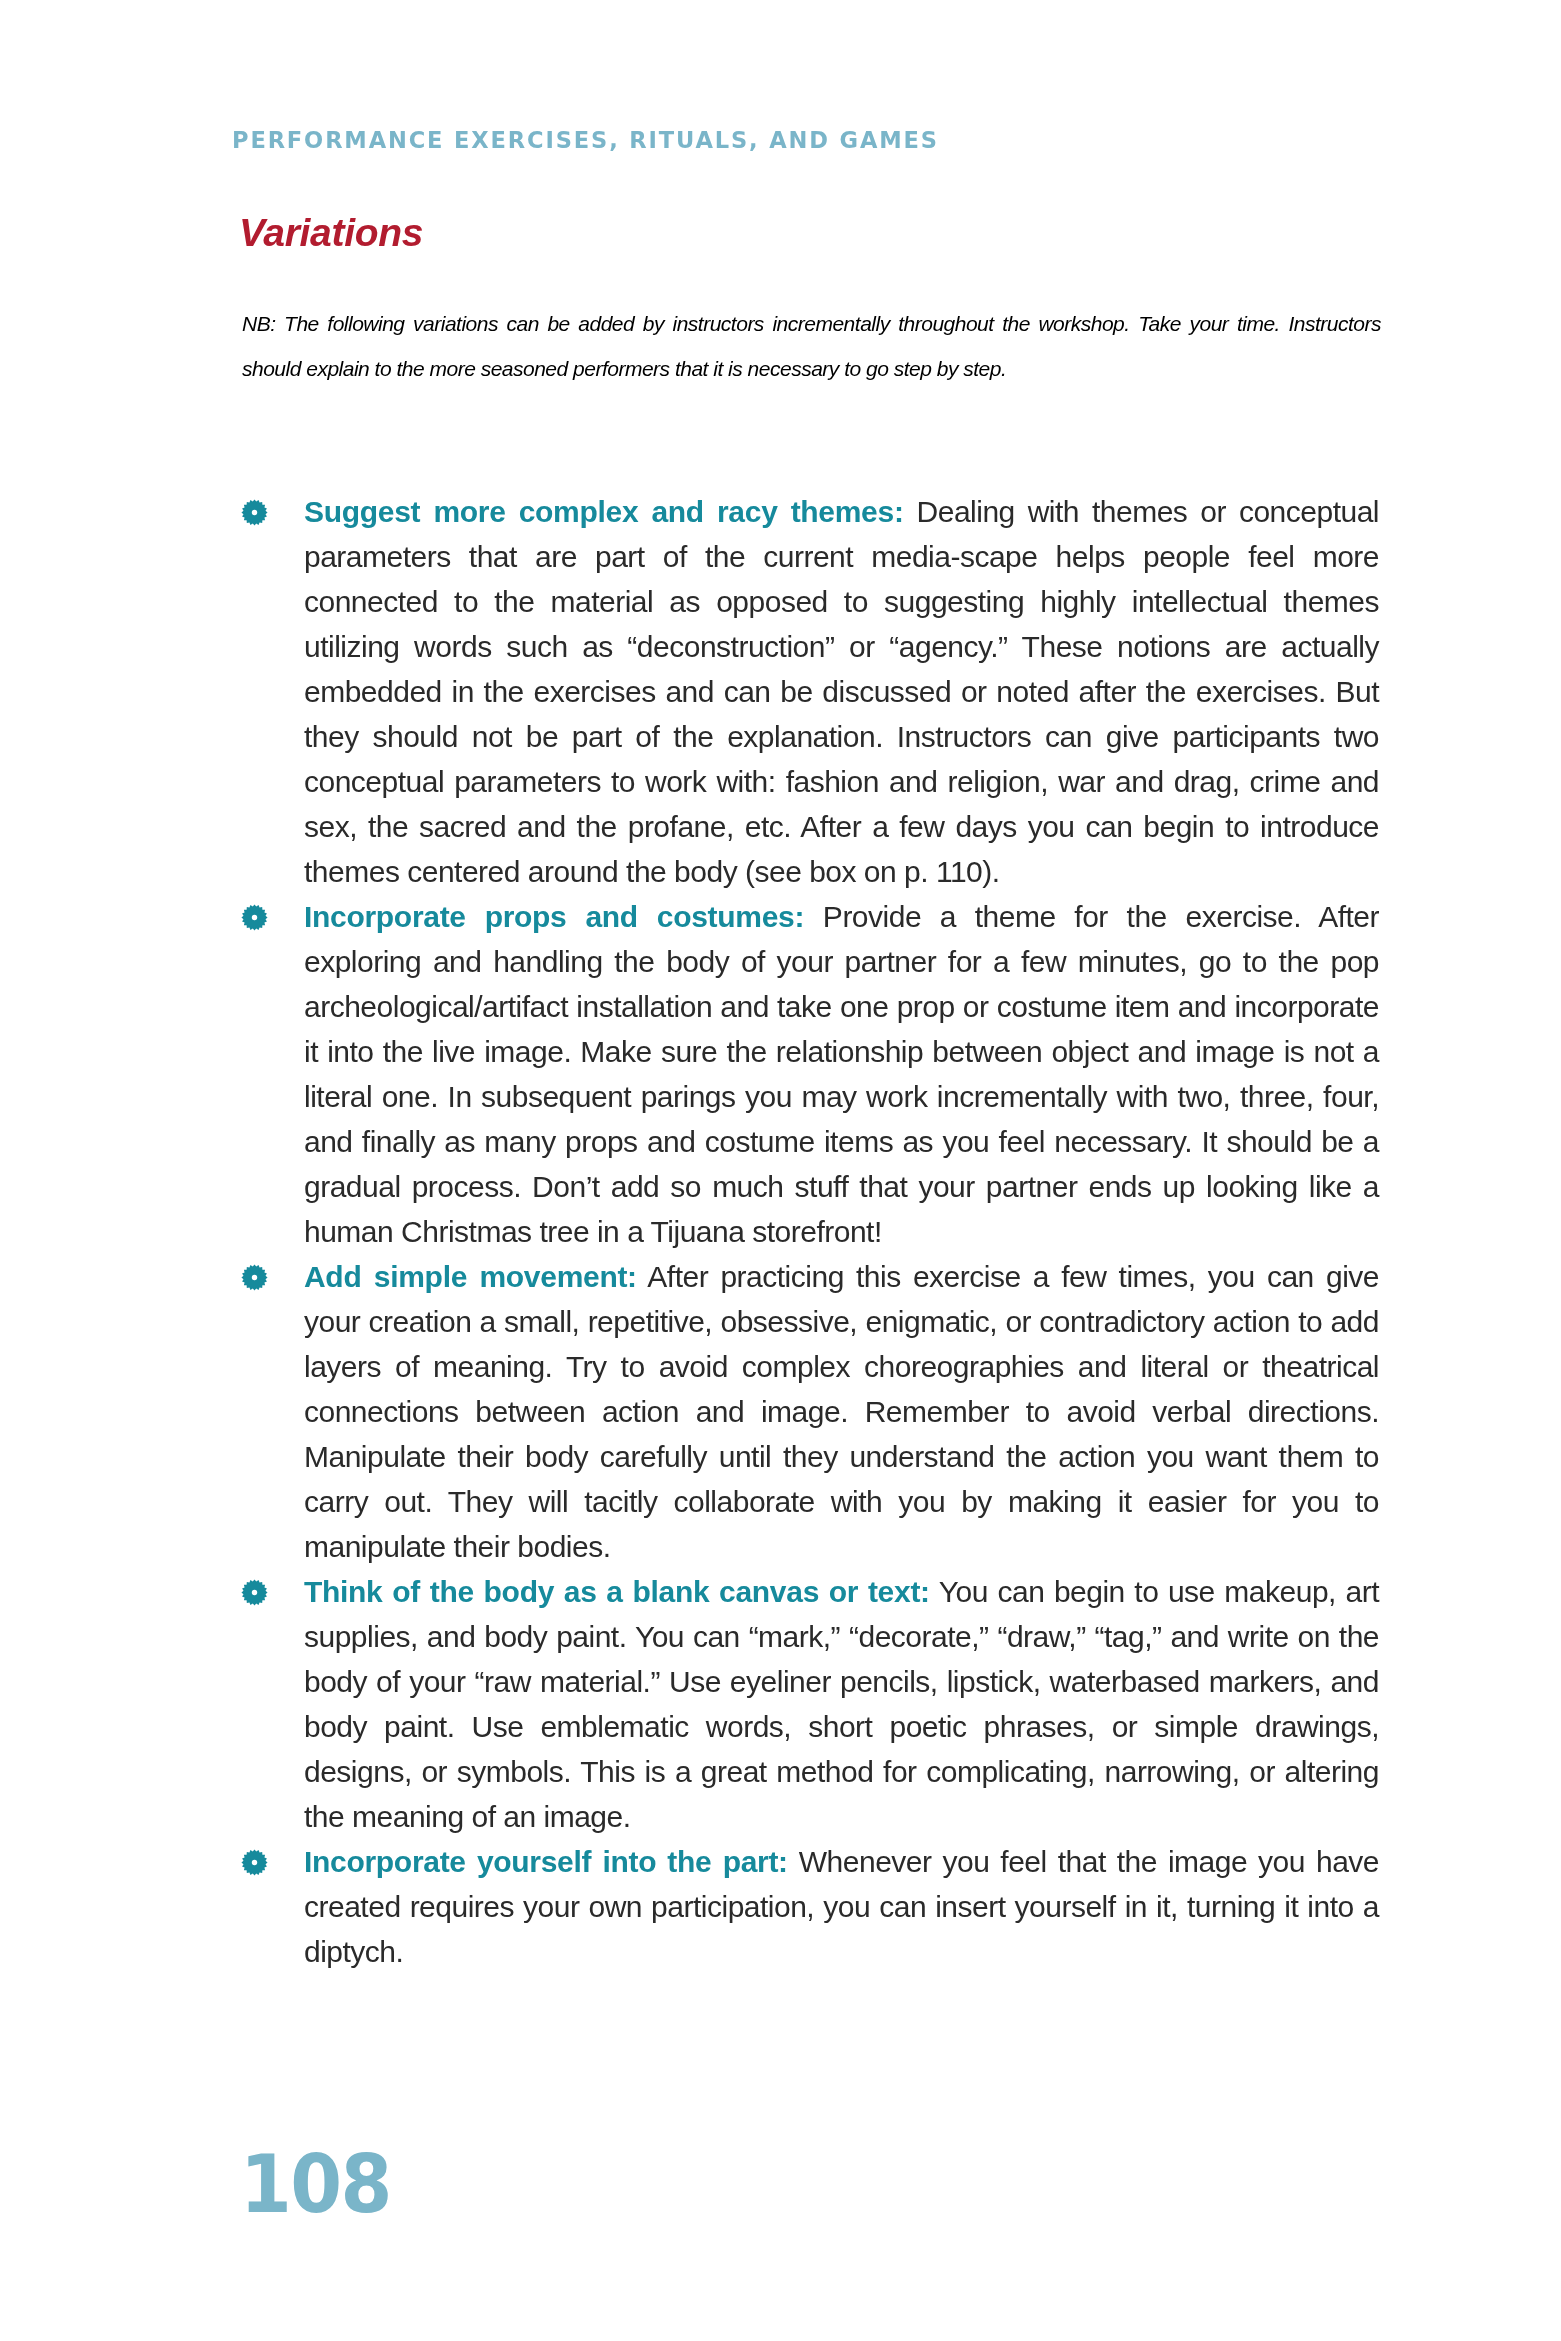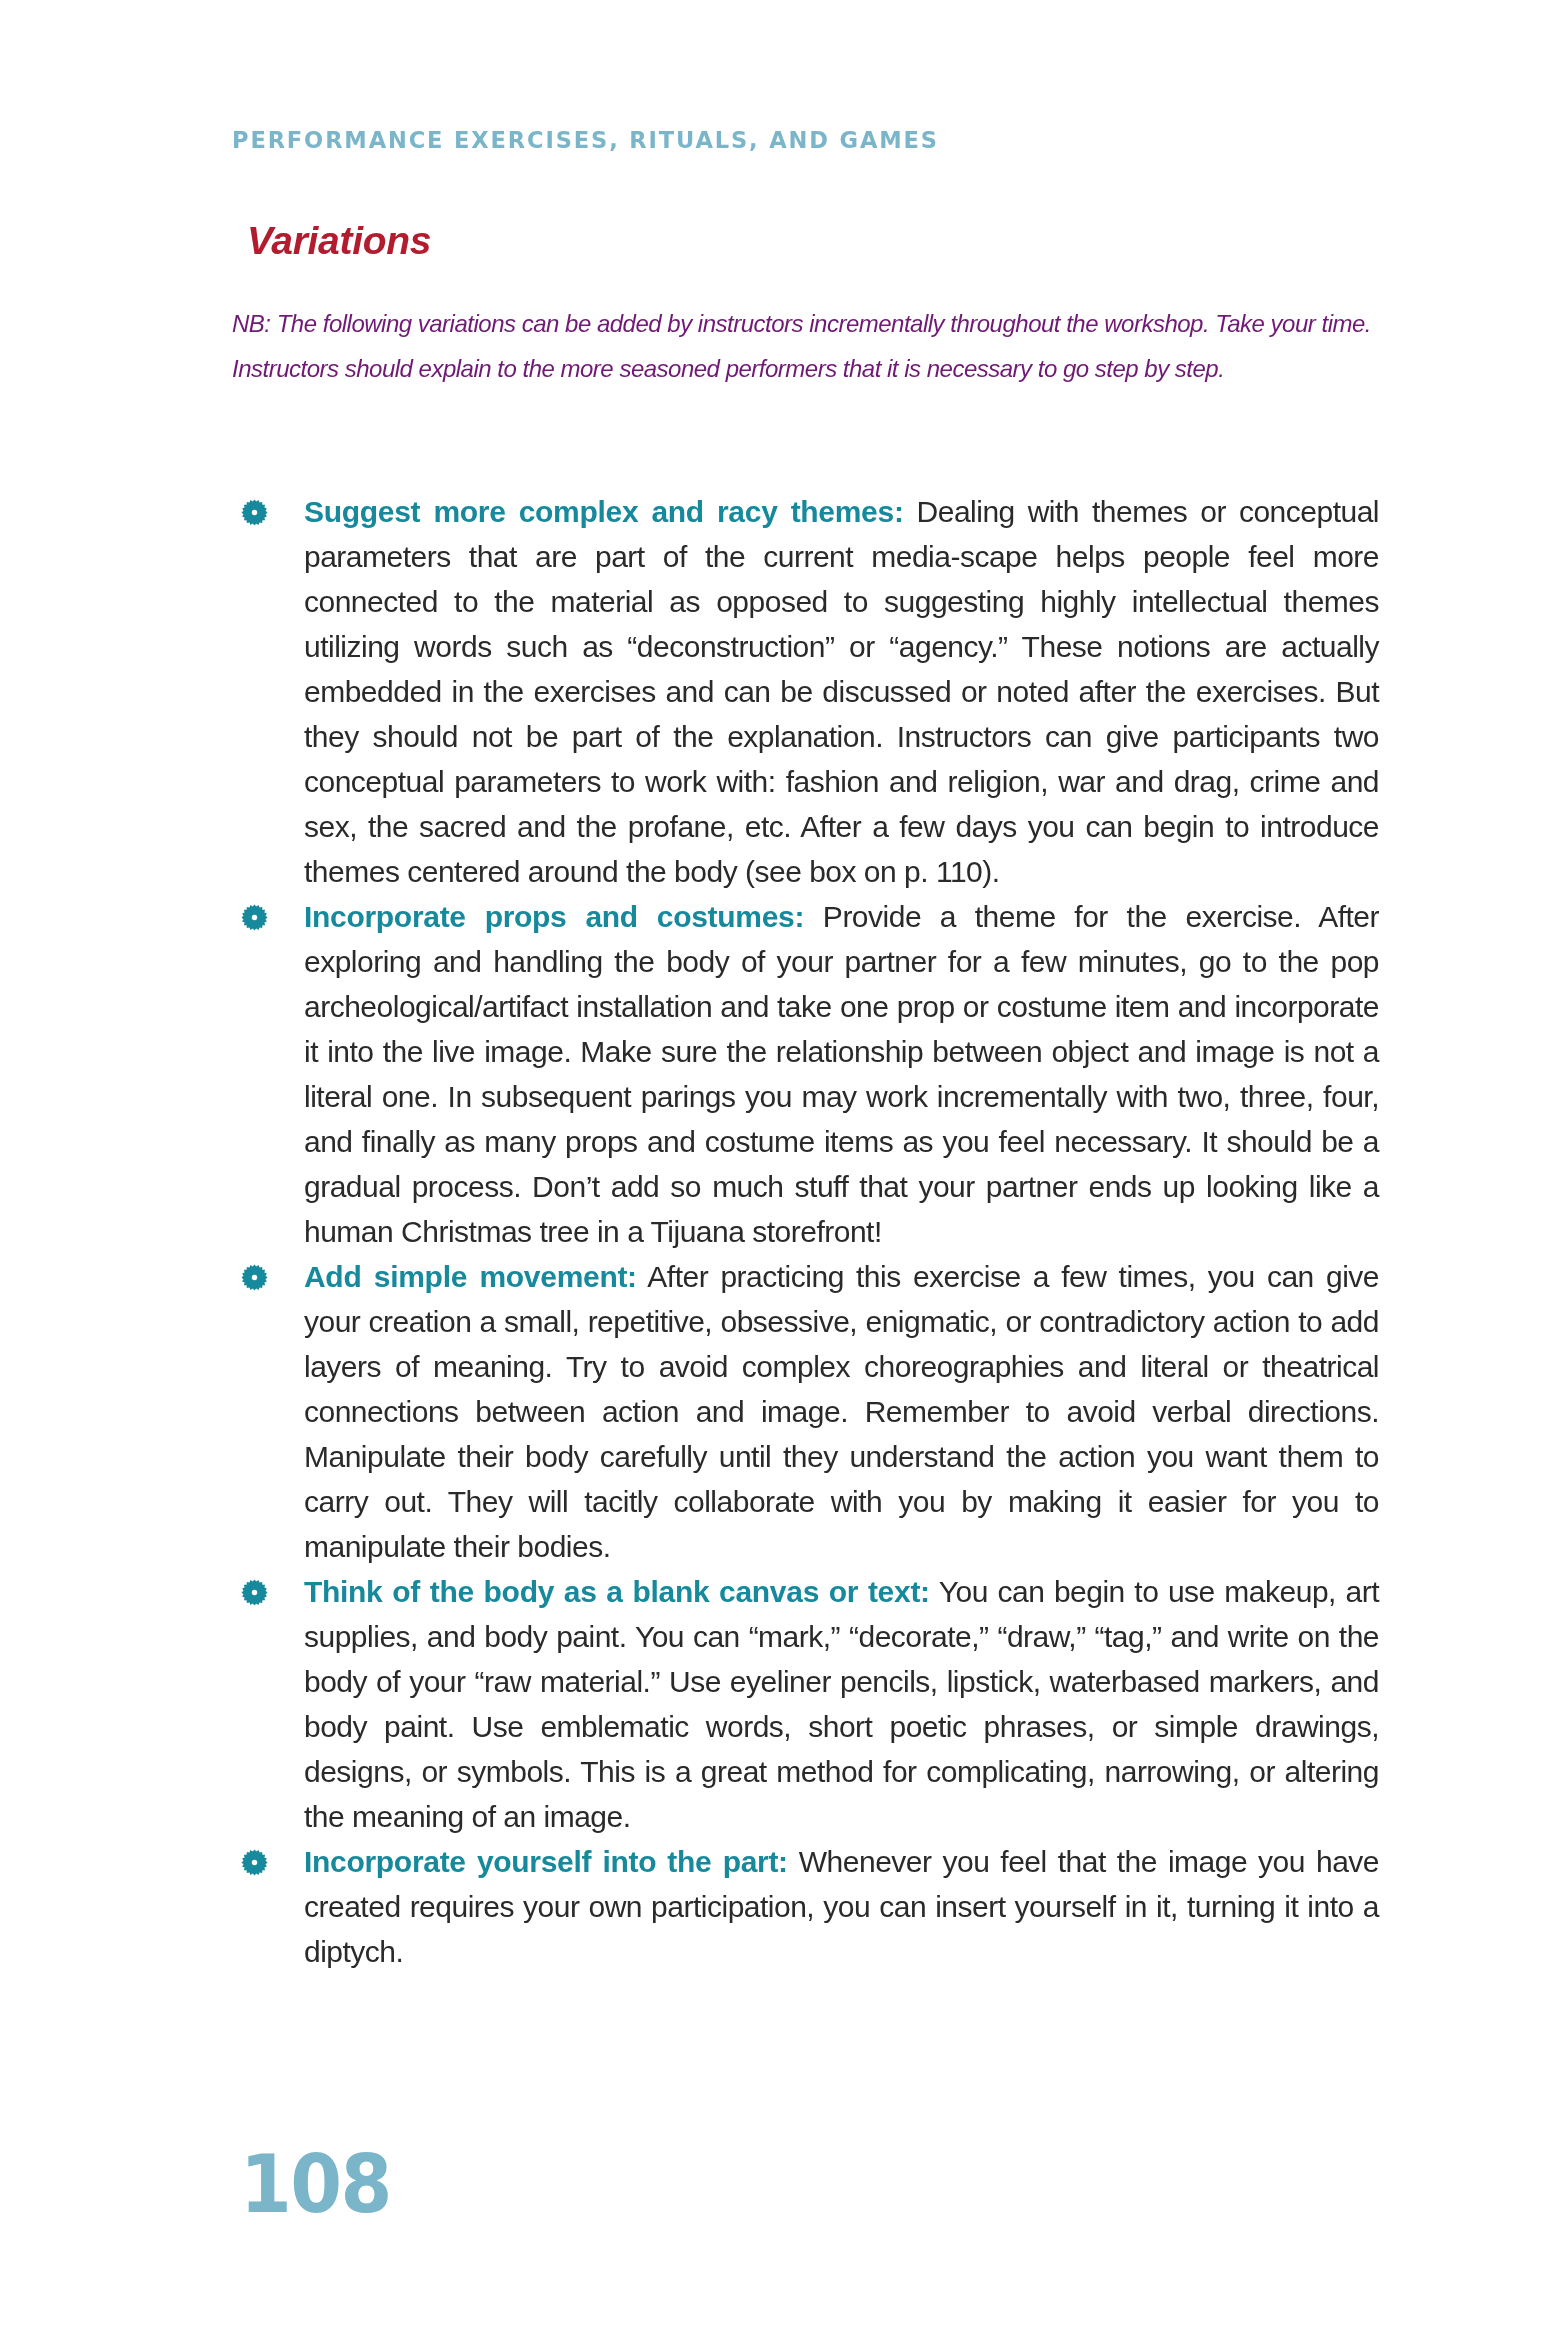--- a/index.html
+++ b/index.html
@@ -35,28 +35,28 @@
     font-family: "Liberation Sans", sans-serif;
     font-weight: bold;
     font-style: italic;
     font-size: 39px;
     color: #b21c2f;
     letter-spacing: -0.3px;
     white-space: nowrap;
   }
   .nb-note {
     position: absolute;
-    left: 232px;
+    left: 242px;
     top: 301px;
     width: 1139px;
     font-family: "Liberation Sans", sans-serif;
     font-style: italic;
-    font-size: 24px;
+    font-size: 21px;
     line-height: 45px;
-    color: #701a75;
+    color: #000000;
     text-align: justify;
     text-align-last: left;
     letter-spacing: -0.5px;
     margin: 0;
   }
   .variation-list {
     position: absolute;
     left: 232px;
     top: 481px;
     width: 1139px;
@@ -102,21 +102,21 @@
     transform-origin: left top;
   }
 </style>
 </head>
 <body>
 
 <div>
 
   <div class="running-head">Performance Exercises, Rituals, and Games</div>
 
-  <h2 class="section-title" style="margin:16px;">Variations</h2>
+  <h2 class="section-title" style="margin:8px;">Variations</h2>
 
   <p class="nb-note">NB: The following variations can be added by instructors incrementally throughout the workshop. Take your time. Instructors should explain to the more seasoned performers that it is necessary to go step by step.</p>
 
   <ul class="variation-list">
     <li class="variation-item">
       <span class="bullet">
           <svg width="27" height="27" viewBox="0 0 32 32" xmlns="http://www.w3.org/2000/svg">
             <polygon points="31.50,16.00 29.04,18.06 30.74,20.79 27.76,21.99 28.54,25.11 25.33,25.33 25.11,28.54 21.99,27.76 20.79,30.74 18.06,29.04 16.00,31.50 13.94,29.04 11.21,30.74 10.01,27.76 6.89,28.54 6.67,25.33 3.46,25.11 4.24,21.99 1.26,20.79 2.96,18.06 0.50,16.00 2.96,13.94 1.26,11.21 4.24,10.01 3.46,6.89 6.67,6.67 6.89,3.46 10.01,4.24 11.21,1.26 13.94,2.96 16.00,0.50 18.06,2.96 20.79,1.26 21.99,4.24 25.11,3.46 25.33,6.67 28.54,6.89 27.76,10.01 30.74,11.21 29.04,13.94" fill="#168a9c"></polygon>
             <circle cx="16" cy="16" r="3.2" fill="#ffffff"></circle>
           </svg>

